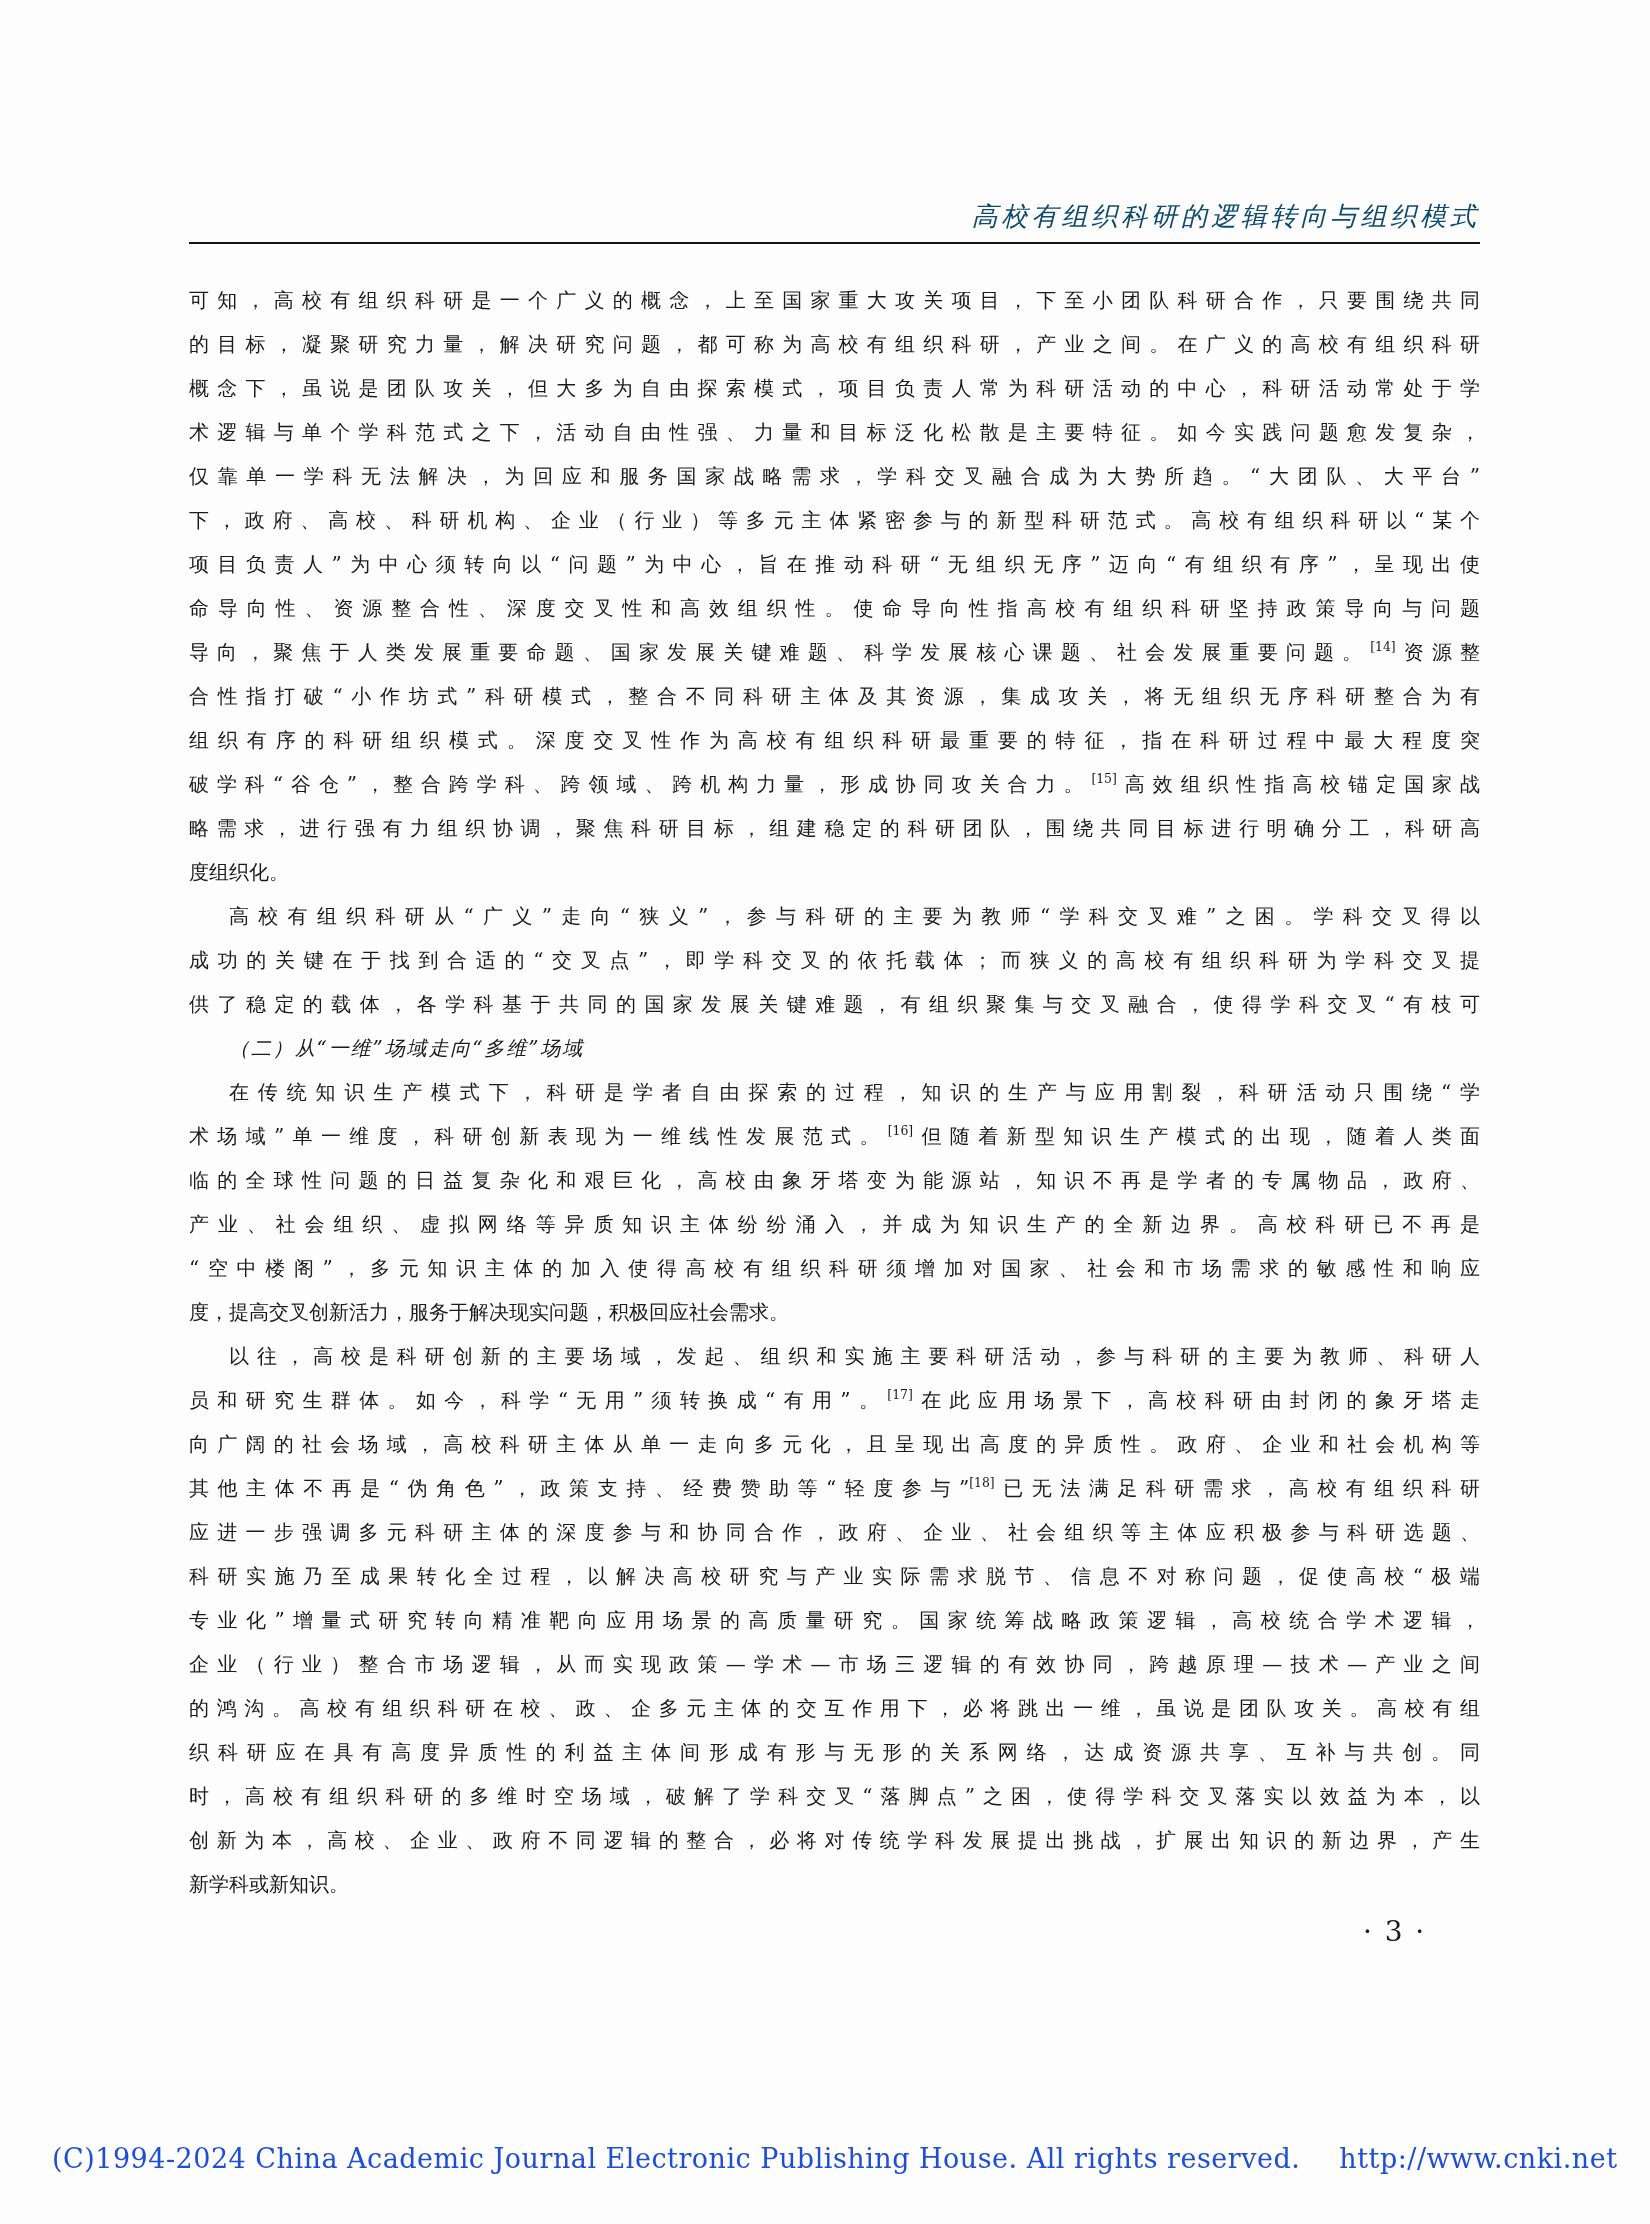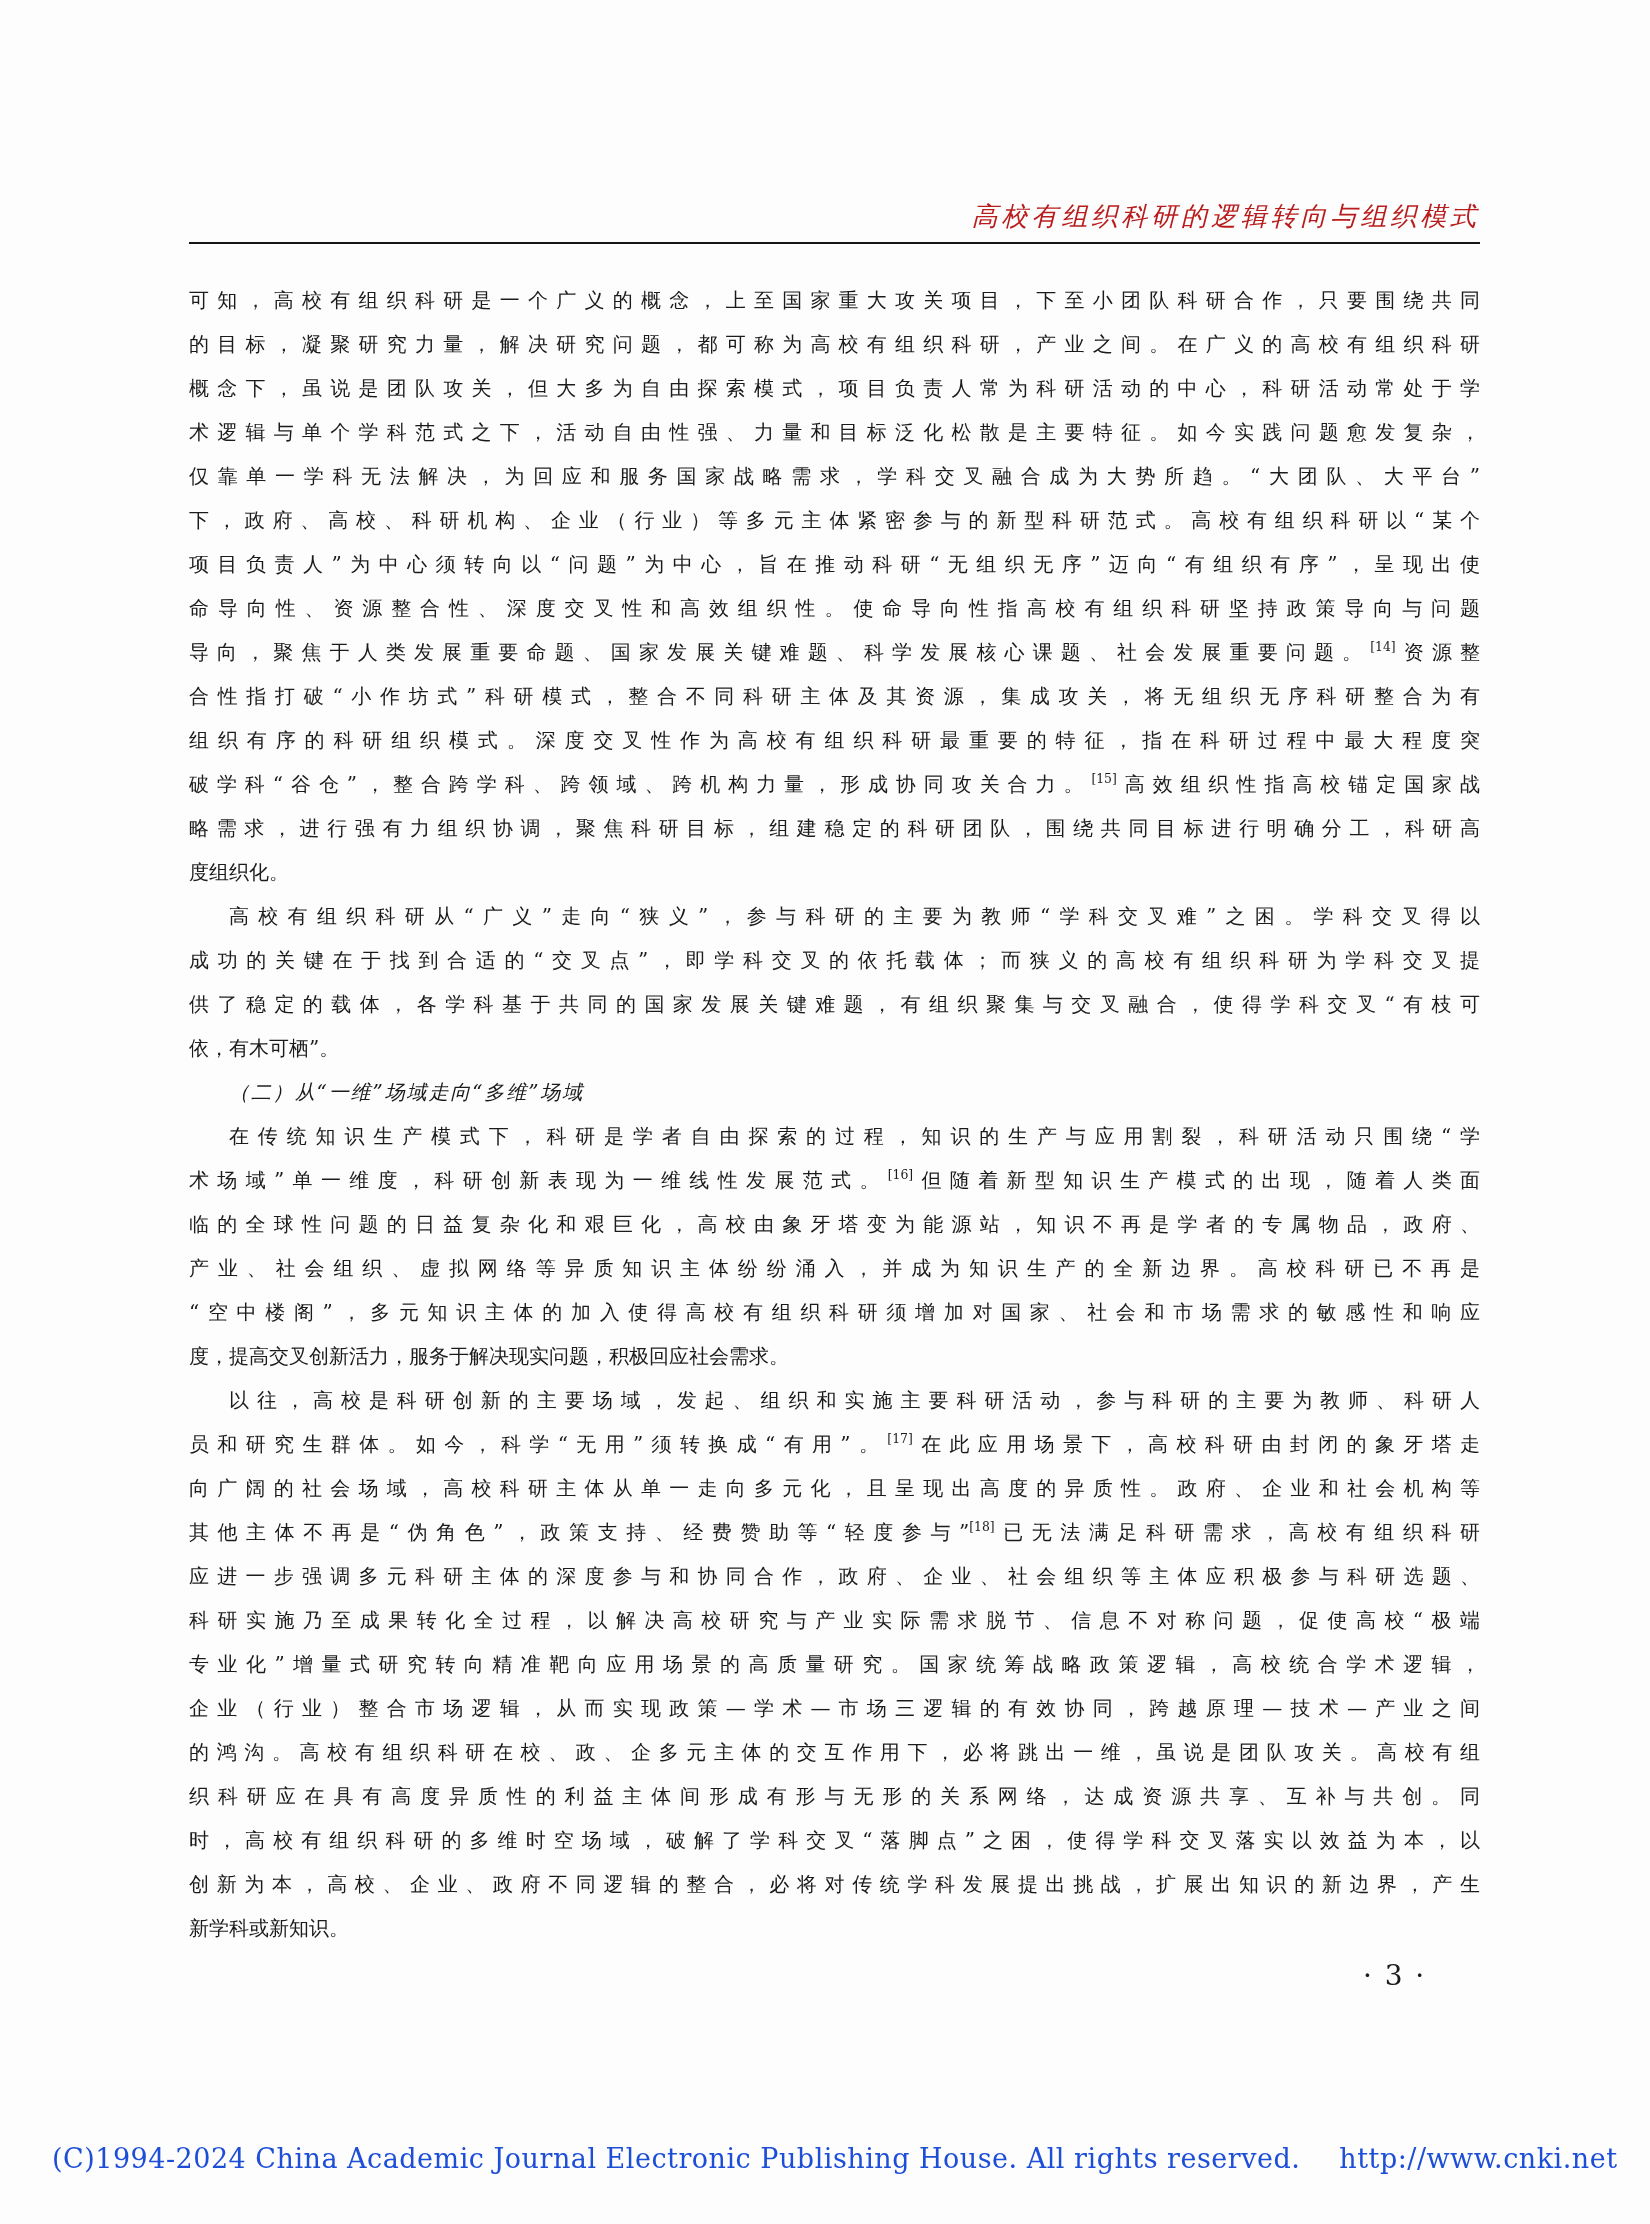--- a/index.html
+++ b/index.html
@@ -15,21 +15,21 @@
     position: absolute;
     left: 189px; top: 0;
     width: 1291px;
   }
   .running-title {
     margin-top: 200px;
     text-align: right;
     font-size: 26px;
     font-style: italic;
     letter-spacing: 3.9px;
-    color: #b91c1c;
+    color: #0c4a6e;
     line-height: 33px;
   }
   .header-rule {
     margin-top: 8.7px;
     border-top: 2.9px solid #151515;
     height: 0;
   }
   .body-text {
     margin-top: 34px;
     font-size: 20px;
@@ -88,21 +88,20 @@
       <div class="line">命导向性、资源整合性、深度交叉性和高效组织性。使命导向性指高校有组织科研坚持政策导向与问题</div>
       <div class="line">导向，聚焦于人类发展重要命题、国家发展关键难题、科学发展核心课题、社会发展重要问题。<sup class="fnref">[14]</sup>资源整</div>
       <div class="line">合性指打破“小作坊式”科研模式，整合不同科研主体及其资源，集成攻关，将无组织无序科研整合为有</div>
       <div class="line">组织有序的科研组织模式。深度交叉性作为高校有组织科研最重要的特征，指在科研过程中最大程度突</div>
       <div class="line">破学科“谷仓”，整合跨学科、跨领域、跨机构力量，形成协同攻关合力。<sup class="fnref">[15]</sup>高效组织性指高校锚定国家战</div>
       <div class="line">略需求，进行强有力组织协调，聚焦科研目标，组建稳定的科研团队，围绕共同目标进行明确分工，科研高</div>
       <div class="line para-end">度组织化。</div>
       <div class="line indent">高校有组织科研从“广义”走向“狭义”，参与科研的主要为教师“学科交叉难”之困。学科交叉得以</div>
       <div class="line">成功的关键在于找到合适的“交叉点”，即学科交叉的依托载体；而狭义的高校有组织科研为学科交叉提</div>
       <div class="line">供了稳定的载体，各学科基于共同的国家发展关键难题，有组织聚集与交叉融合，使得学科交叉“有枝可</div>
-      <div class="line para-end">依，有木可栖”。</div>
       <div class="line heading indent para-end">（二）从“一维”场域走向“多维”场域</div>
       <div class="line indent">在传统知识生产模式下，科研是学者自由探索的过程，知识的生产与应用割裂，科研活动只围绕“学</div>
       <div class="line">术场域”单一维度，科研创新表现为一维线性发展范式。<sup class="fnref">[16]</sup>但随着新型知识生产模式的出现，随着人类面</div>
       <div class="line">临的全球性问题的日益复杂化和艰巨化，高校由象牙塔变为能源站，知识不再是学者的专属物品，政府、</div>
       <div class="line">产业、社会组织、虚拟网络等异质知识主体纷纷涌入，并成为知识生产的全新边界。高校科研已不再是</div>
       <div class="line">“空中楼阁”，多元知识主体的加入使得高校有组织科研须增加对国家、社会和市场需求的敏感性和响应</div>
       <div class="line para-end">度，提高交叉创新活力，服务于解决现实问题，积极回应社会需求。</div>
       <div class="line indent">以往，高校是科研创新的主要场域，发起、组织和实施主要科研活动，参与科研的主要为教师、科研人</div>
       <div class="line">员和研究生群体。如今，科学“无用”须转换成“有用”。<sup class="fnref">[17]</sup>在此应用场景下，高校科研由封闭的象牙塔走</div>
       <div class="line">向广阔的社会场域，高校科研主体从单一走向多元化，且呈现出高度的异质性。政府、企业和社会机构等</div>

